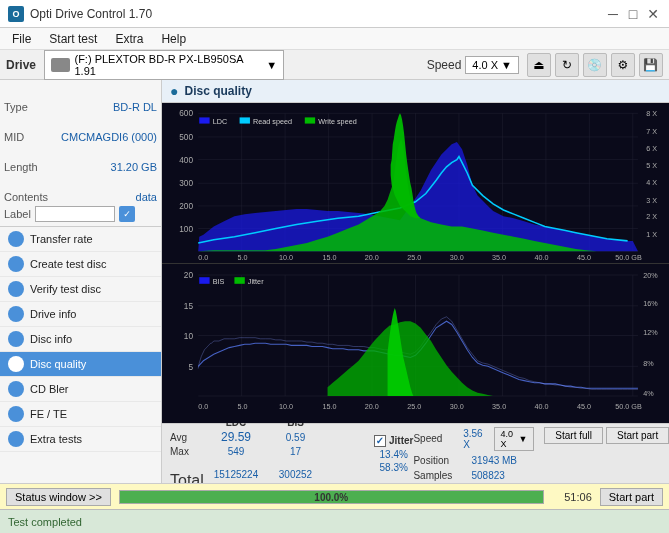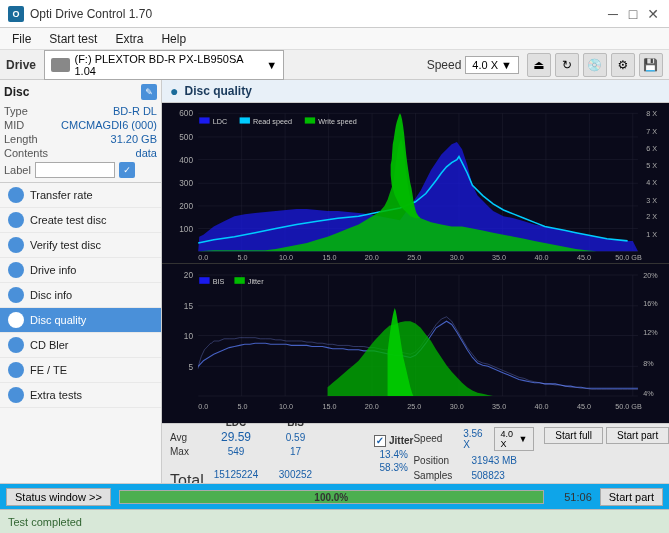--- a/index.html
+++ b/index.html
@@ -29,21 +29,21 @@
 
     
     .main-content { display: flex; height: calc(533px - 28px - 22px - 30px - 26px - 24px); }
 
     
     .sidebar { width: 162px; background: #f5f5f5; border-right: 1px solid #ccc; overflow-y: auto; flex-shrink: 0; }
     .disc-section { border-bottom: 1px solid #ccc; padding: 4px; }
     .disc-header { display: flex; align-items: center; justify-content: space-between; margin-bottom: 4px; }
     .disc-title { font-weight: bold; font-size: 12px; color: #222; }
     .disc-edit-icon { width: 16px; height: 16px; background: #4a90d9; border-radius: 2px; cursor: pointer; display: flex; align-items: center; justify-content: center; color: white; font-size: 9px; }
-    .disc-info-row { display: flex; justify-content: space-between; font-size: 11px; padding: 1px 0; }
+    .disc-info-row { display: flex; justify-content: space-between; font-size: 11px; padding: 1px 0; margin-top: 16px; }
     .disc-info-label { color: #555; }
     .disc-info-value { color: #1a5fa8; font-weight: 500; }
     .label-row { display: flex; align-items: center; gap: 4px; margin-top: 2px; }
     .label-input { border: 1px solid #aaa; width: 80px; height: 16px; font-size: 10px; padding: 0 2px; }
     .label-icon { width: 16px; height: 16px; background: #4a90d9; border-radius: 2px; cursor: pointer; display: flex; align-items: center; justify-content: center; color: white; font-size: 9px; }
     .sidebar-nav-item { display: flex; align-items: center; gap: 6px; padding: 4px 8px; cursor: pointer; font-size: 11px; color: #222; border-bottom: 1px solid #e8e8e8; }
     .sidebar-nav-item.active { background: #4a90d9; color: white; }
     .sidebar-nav-icon { width: 16px; height: 16px; border-radius: 50%; display: flex; align-items: center; justify-content: center; font-size: 8px; flex-shrink: 0; }
     .nav-icon-blue { background: #4a90d9; }
     .nav-icon-active { background: white; }
@@ -63,21 +63,21 @@
     .chart-svg { width: 100%; height: 100%; }
 
     
     .stats-bar { background: #e8e8e8; border-top: 1px solid #ccc; padding: 2px 8px; display: flex; align-items: center; gap: 0; height: 60px; flex-shrink: 0; }
     .checkbox-box { width: 12px; height: 12px; border: 1px solid #666; background: white; display: flex; align-items: center; justify-content: center; }
     .checkmark { color: #1a5fa8; font-size: 10px; font-weight: bold; }
     .buttons-group { display: flex; flex-direction: row; gap: 3px; }
     .action-btn { padding: 2px 10px; background: #e8e8e8; border: 1px solid #aaa; font-size: 10px; cursor: pointer; white-space: nowrap; }
 
     
-    .status-bar { height: 26px; background: #0ea5e9; border-top: 1px solid #ccc; display: flex; align-items: center; padding: 0 6px; gap: 8px; }
+    .status-bar { height: 26px; background: #fef9c3; border-top: 1px solid #ccc; display: flex; align-items: center; padding: 0 6px; gap: 8px; }
     .status-window-btn { background: #e0e0e0; border: 1px solid #aaa; padding: 2px 8px; font-size: 11px; cursor: pointer; white-space: nowrap; }
     .progress-bar-container { flex: 1; height: 14px; background: white; border: 1px solid #aaa; position: relative; overflow: hidden; }
     .progress-bar-fill { height: 100%; background: #4caf50; }
     .progress-text { position: absolute; left: 50%; top: 50%; transform: translate(-50%, -50%); font-size: 10px; color: #333; font-weight: 600; }
     .time-display { font-size: 11px; color: #333; white-space: nowrap; min-width: 40px; text-align: right; }
     .start-part-btn { background: #e0e0e0; border: 1px solid #aaa; padding: 2px 8px; font-size: 11px; cursor: pointer; white-space: nowrap; }
 
     
     .bottom-info { height: 24px; background: #d8e8d8; border-top: 1px solid #bbb; display: flex; align-items: center; padding: 0 8px; }
     .bottom-info-text { font-size: 11px; color: #336633; }
@@ -102,21 +102,21 @@
   <div class="menu-item">Start test</div>
   <div class="menu-item">Extra</div>
   <div class="menu-item">Help</div>
 </div>
 
 <div class="drive-bar">
   <span class="drive-label">Drive</span>
   <div class="drive-select">
     <div style="display:flex;align-items:center;gap:4px;">
       <div class="drive-icon"></div>
-      <span>(F:)  PLEXTOR BD-R  PX-LB950SA 1.04</span>
+      <span>(F:)  PLEXTOR BD-R  PX-LB950SA 1.91</span>
     </div>
     <span>▼</span>
   </div>
   <div class="speed-section">
     <span class="speed-label">Speed</span>
     <div class="speed-select">
       <span>4.0 X</span>
       <span>▼</span>
     </div>
   </div>
@@ -126,24 +126,20 @@
     <div class="toolbar-icon">💿</div>
     <div class="toolbar-icon">⚙</div>
     <div class="toolbar-icon">💾</div>
   </div>
 </div>
 
 <div class="main-content">
 
   <div class="sidebar">
     <div class="disc-section">
-      <div class="disc-header">
-        <span class="disc-title">Disc</span>
-        <div class="disc-edit-icon">✎</div>
-      </div>
       <div class="disc-info-row">
         <span class="disc-info-label">Type</span>
         <span class="disc-info-value">BD-R DL</span>
       </div>
       <div class="disc-info-row">
         <span class="disc-info-label">MID</span>
         <span class="disc-info-value">CMCMAGDI6 (000)</span>
       </div>
       <div class="disc-info-row">
         <span class="disc-info-label">Length</span>

